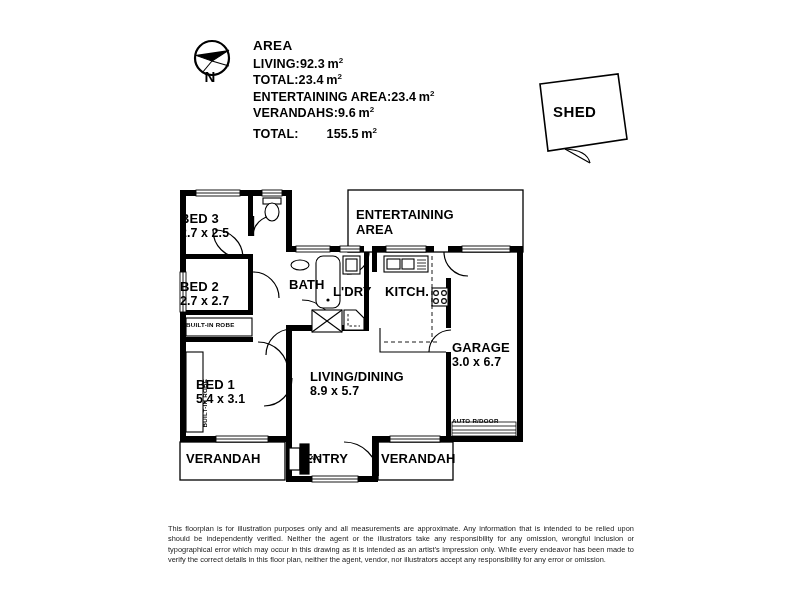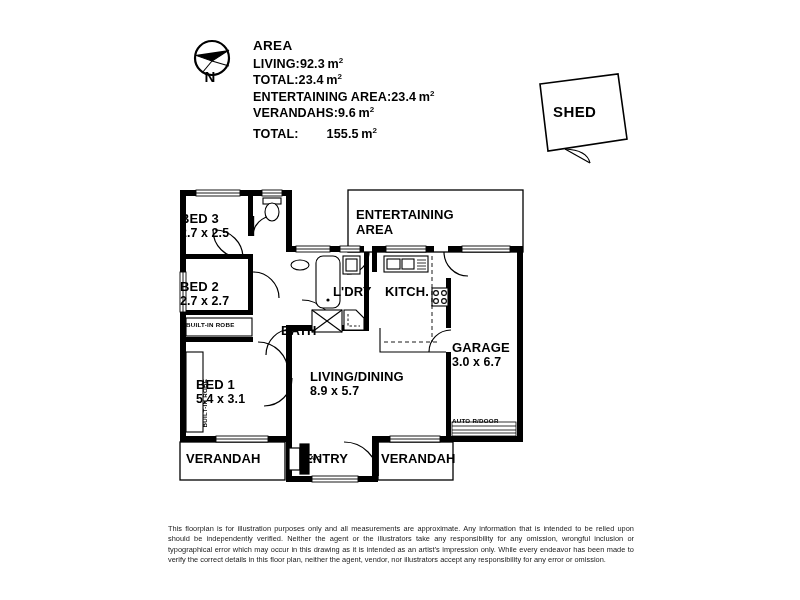--- a/index.html
+++ b/index.html
@@ -403,21 +403,21 @@
 </div>
 
 <div class="rm-label rm-small" style="left:186px; top:322px; width:66px;">
   <div class="rm-tiny">BUILT-IN ROBE</div>
 </div>
 
 <div class="rm-label" style="left:165px; top:384px; width:80px; height:14px;">
   <div class="rm-tiny rm-vert">BUILT-IN ROBE</div>
 </div>
 
-<div class="rm-label" style="left:281px; top:278px; width:62px;margin-top:46px;">
+<div class="rm-label" style="left:289px; top:278px; width:62px;">
   <div class="rm-name">BATH</div>
 </div>
 
 <div class="rm-label" style="left:333px; top:285px; width:60px;">
   <div class="rm-name">L'DRY</div>
 </div>
 
 <div class="rm-label" style="left:385px; top:285px; width:64px;">
   <div class="rm-name">KITCH.</div>
 </div>

